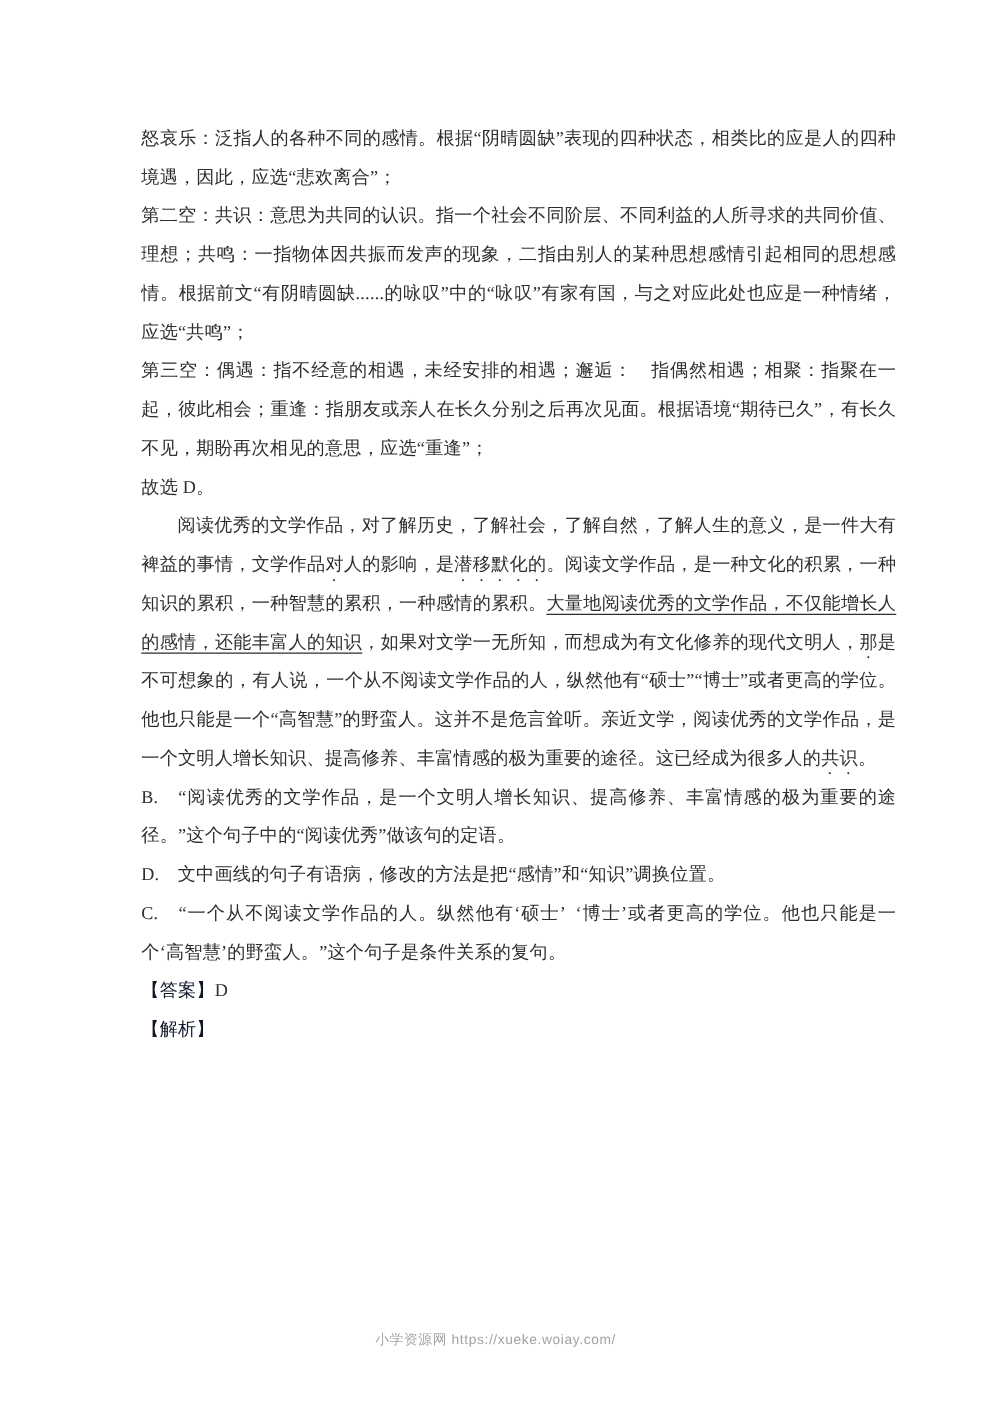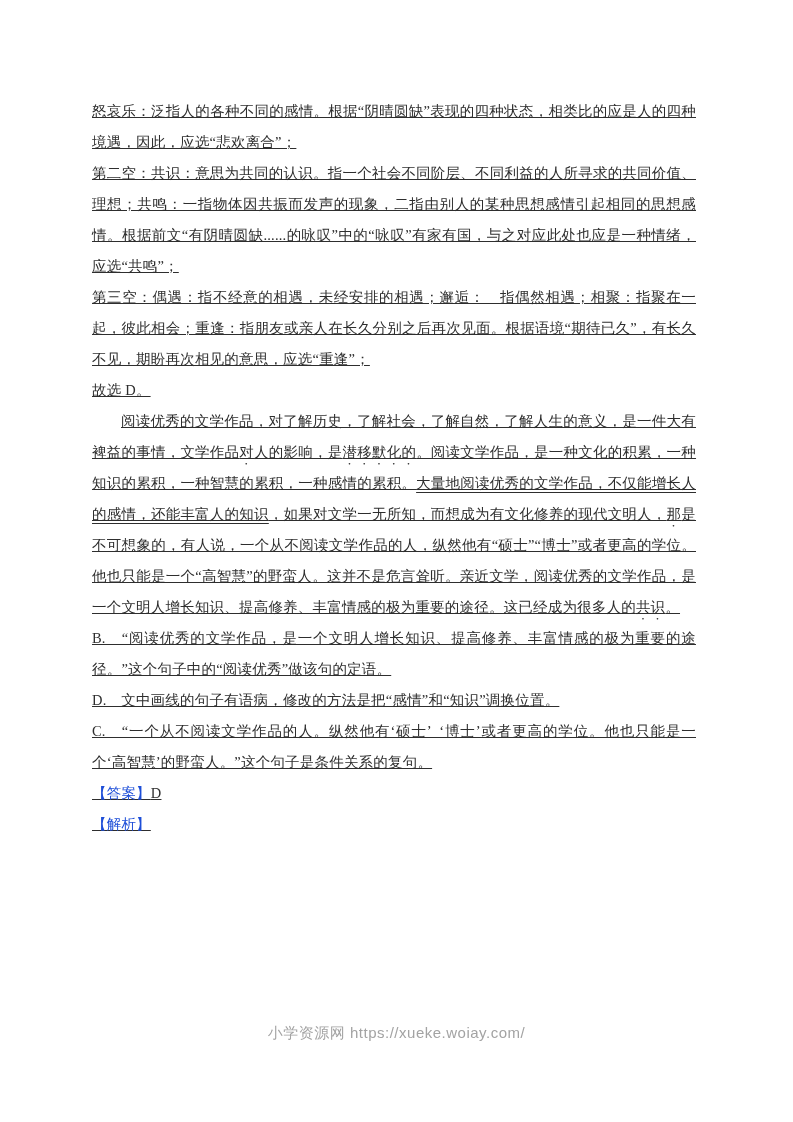--- a/index.html
+++ b/index.html
@@ -16,54 +16,53 @@
     color: #2e2e2e;
   }
   .page {
     position: absolute;
     left: 0; top: 0;
     width: 793px; height: 1122px;
     background: #ffffff;
   }
   .doc {
     position: absolute;
-    left: 92px;
+    left: 113px;
     top: 96px;
     width: 604px;
     font-size: 14.5px;
     line-height: 31px;
     text-align: justify;
     letter-spacing: 0.2px;
-    text-decoration: underline;
   }
   .doc p {
     margin: 0;
     padding: 0;
   }
   .indent { text-indent: 2em; }
   .seg-underline {
     text-decoration: underline;
     text-decoration-thickness: 1px;
     text-underline-offset: 4px;
   }
   .seg-dots {
     -webkit-text-emphasis: dot;
     -webkit-text-emphasis-position: under right;
     text-emphasis: dot;
     text-emphasis-position: under right;
   }
-  .seg-accent { color: #1d4ed8; margin-top: 28px; }
+  .seg-accent { color: #0f172a; margin-top: 28px; }
   .footer {
     position: absolute;
     left: 0;
-    top: 1024px;
+    top: 1064px;
     width: 793px;
     text-align: center;
     font-family: "Liberation Sans", "DejaVu Sans", sans-serif;
-    font-size: 15px;
+    font-size: 11px;
     color: #a3a3a3;
     letter-spacing: 0.5px;
   }
 </style>
 </head>
 <body>
 
 <div class="page">
   <div class="doc">
       <p><span>怒哀乐：泛指人的各种不同的感情。根据“阴晴圆缺”表现的四种状态，相类比的应是人的四种境遇，因此，应选“悲欢离合”；</span></p>

